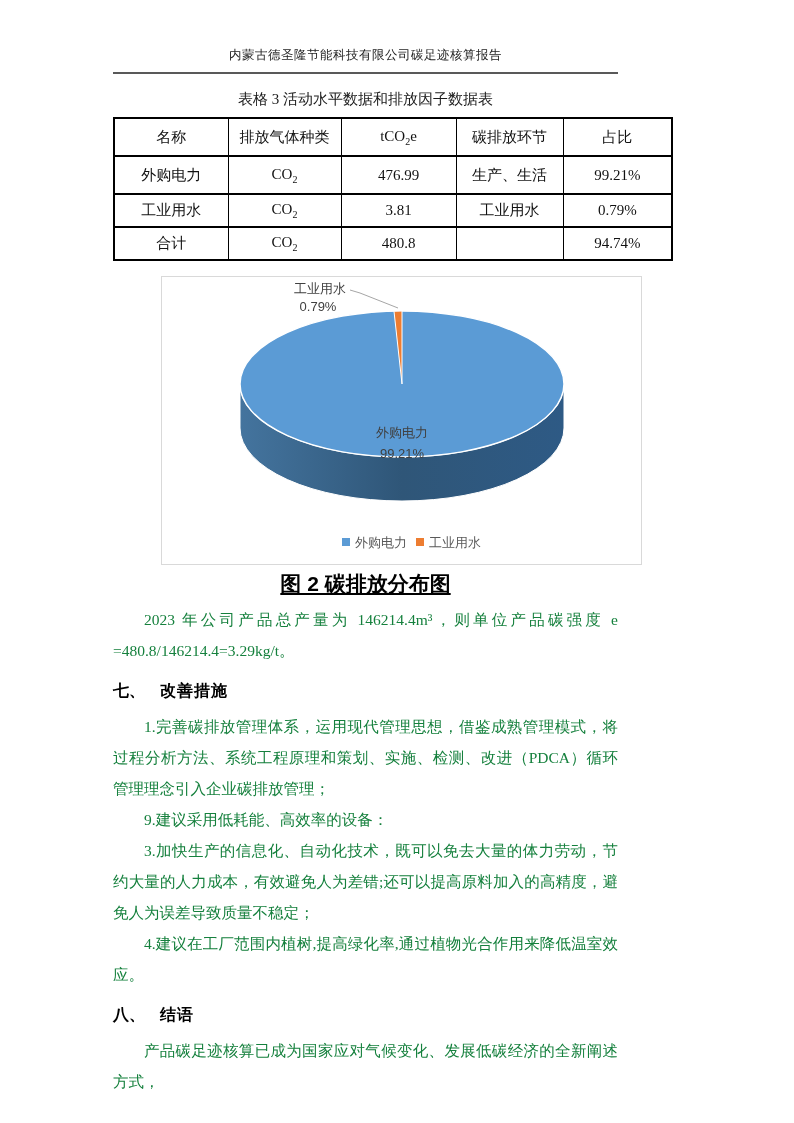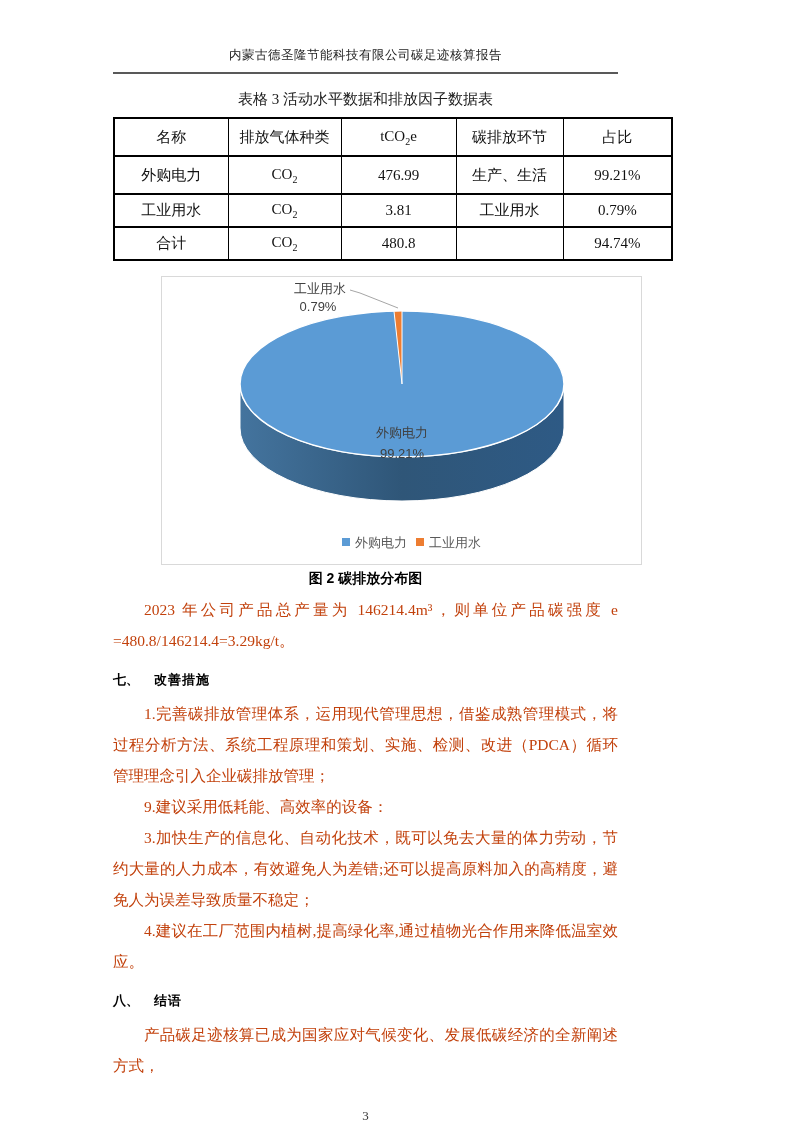--- a/index.html
+++ b/index.html
@@ -16,30 +16,30 @@
   table.data td{border:1px solid #000;border-bottom-width:2px;border-top-width:2px;text-align:center;vertical-align:middle;font-size:15px;padding:6px;color:#111;}
   tr.h38{height:38px;}
   tr.h25{height:25px;}
   table.data sub{font-size:10px;}
 
   
   .chart-box{box-sizing:border-box;margin-left:48px;margin-top:15px;width:481px;height:289px;border:1px solid #D9D9D9;background:#fff;}
   .chart-box svg{display:block;}
   .chart-label{font-family:"Liberation Sans","DejaVu Sans",sans-serif;font-size:13px;fill:#404040;}
   .legend-label{font-family:"Liberation Sans","DejaVu Sans",sans-serif;font-size:13px;fill:#595959;}
-  .chart-caption{text-align:center;font-family:"Liberation Sans","DejaVu Sans",sans-serif;font-weight:bold;font-size:14px;margin-top:5px;color:#000;}
+  .chart-caption{text-align:center;font-family:"Liberation Sans","DejaVu Sans",sans-serif;font-weight:bold;font-size:21px;margin-top:5px;color:#000;text-decoration:underline;}
 
   
-  .body-p{font-size:15.5px;line-height:31px;text-align:justify;text-justify:inter-character;text-indent:2em;margin:0;color:#c2410c;}
+  .body-p{font-size:15.5px;line-height:31px;text-align:justify;text-justify:inter-character;text-indent:2em;margin:0;color:#15803d;}
   .first-line-justify{text-align-last:justify;}
   .no-indent{text-indent:0;}
   .mt6{margin-top:6px;}
   .mt8{margin-top:8px;}
   .mt14{margin-top:14px;}
-  h2.section{font-family:"Liberation Sans","DejaVu Sans",sans-serif;font-size:13px;font-weight:bold;color:#000;margin:15px 0 9px 0;}
+  h2.section{font-family:"Liberation Sans","DejaVu Sans",sans-serif;font-size:16px;font-weight:bold;color:#000;margin:15px 0 9px 0;}
   h2.section .sec-title{margin-left:15px;letter-spacing:1px;}
 
   .page-number{text-align:center;font-size:13px;margin-top:27px;color:#333;}
 </style>
 </head>
 <body>
 
 <div class="page">
 
   <div class="page-header">

